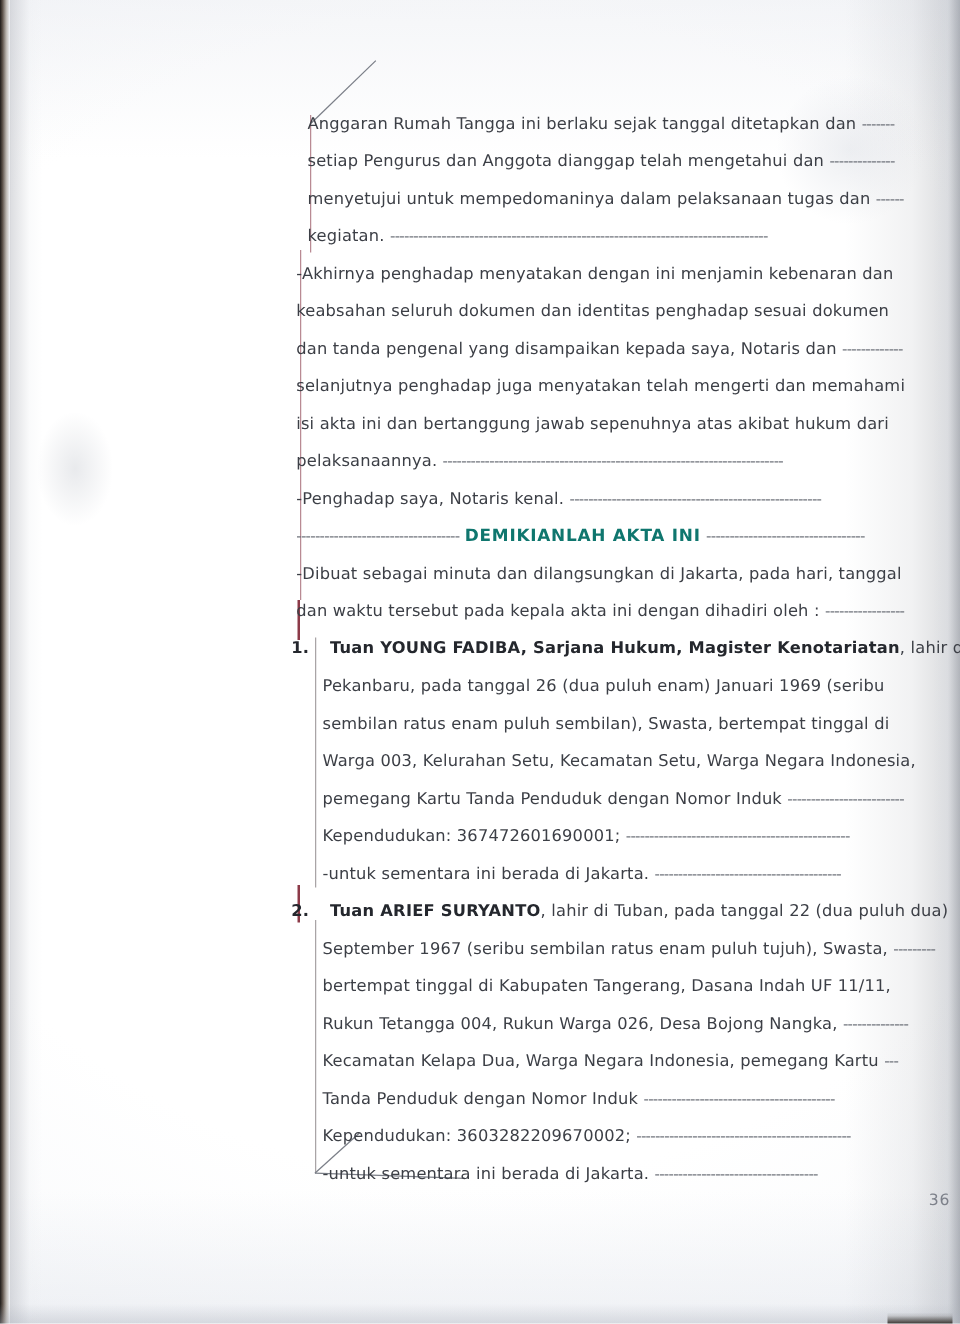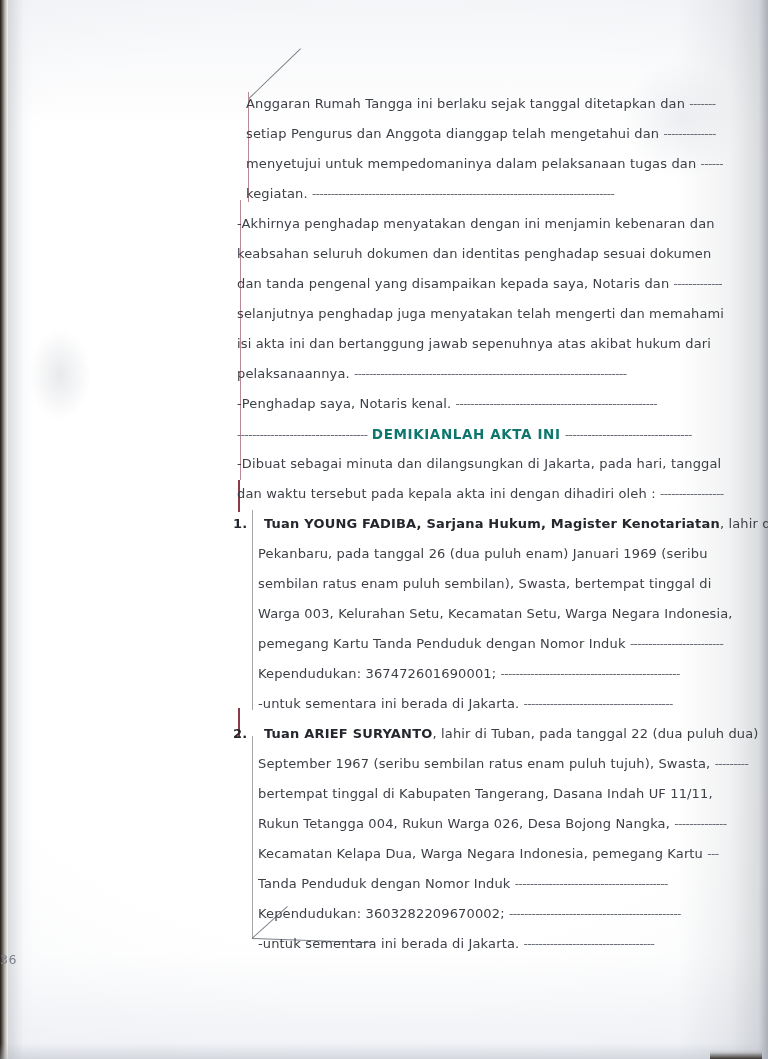--- a/index.html
+++ b/index.html
@@ -71,21 +71,21 @@
   
   .content {
     position: absolute;
     left: 246px;
     top: 84px;
     width: 500px;
   }
   .line {
     position: relative;
     height: 30px;
-    line-height: 40px;
+    line-height: 30px;
     font-size: 13.0px;
     color: #3c3f46;
     white-space: nowrap;
     letter-spacing: 0.15px;
     font-family: "DejaVu Sans", sans-serif;
   }
   .line.ind2 { padding-left: 25px; }
   .b { font-weight: bold; color: #24272d; letter-spacing: 0.2px; }
   .dots {
     color: #6a6e77;
@@ -118,21 +118,21 @@
     background: #7b7f88;
     transform-origin: left center;
   }
 
   
   .folio {
     position: absolute;
     left: 0;
     top: 952px;
     width: 760px;
-    text-align: left;
+    text-align: right;
     font-size: 12.5px;
     color: #7d818a;
     font-family: "DejaVu Sans", sans-serif;
     letter-spacing: 0.5px;
   }
 </style>
 </head>
 <body>
 
 <div class="page">

